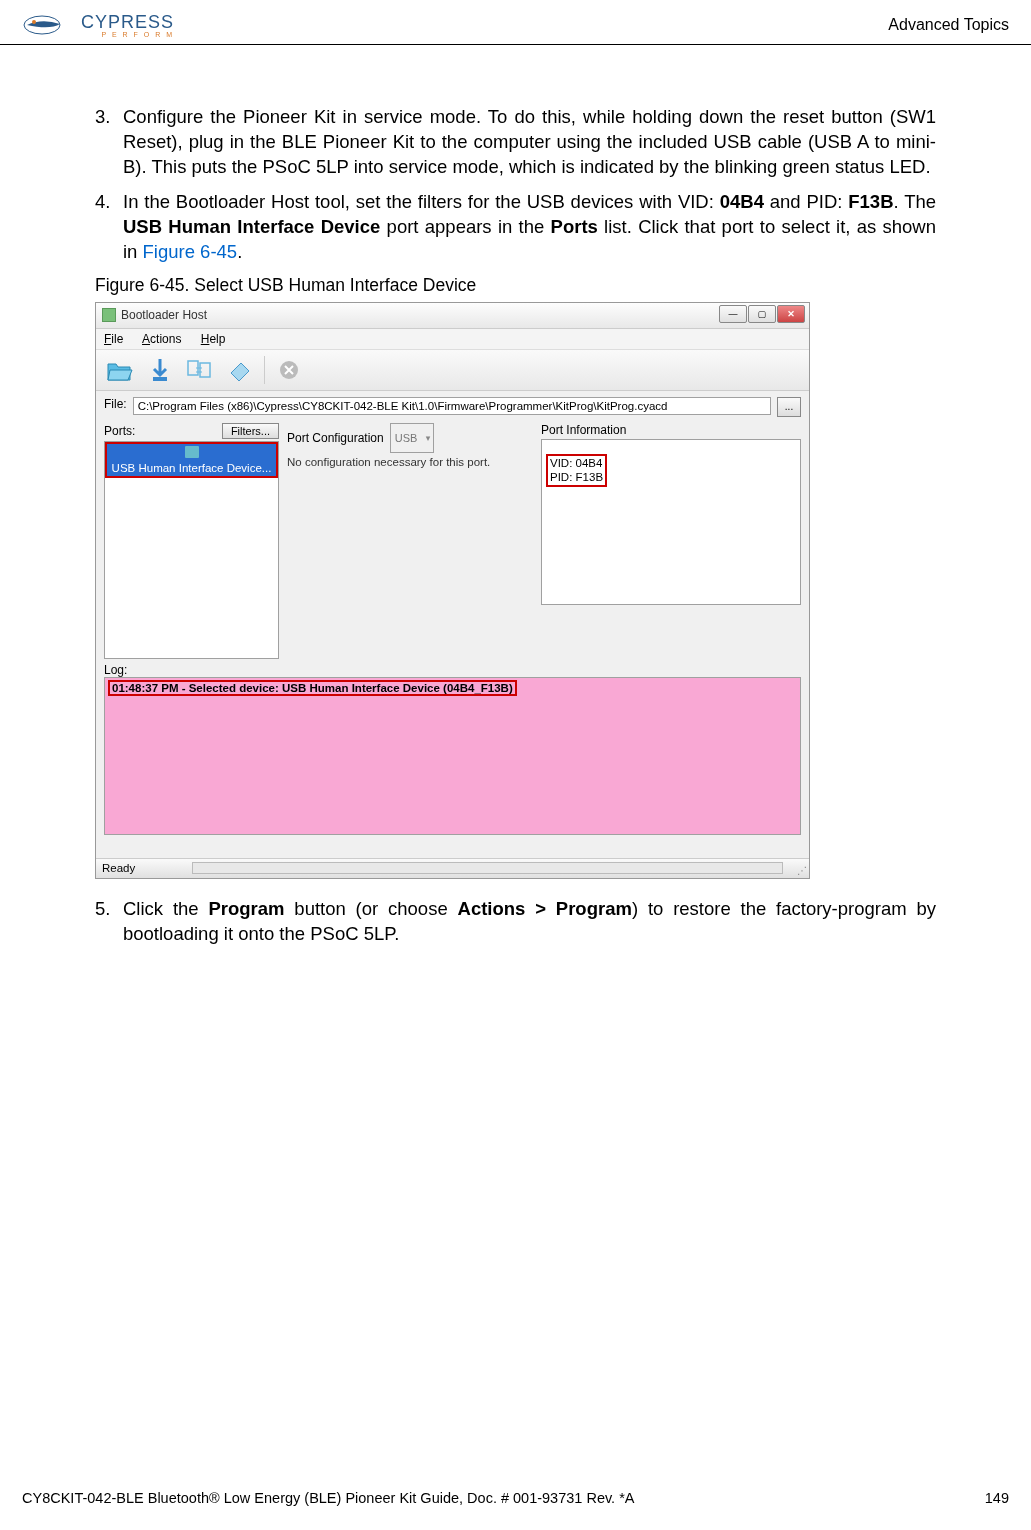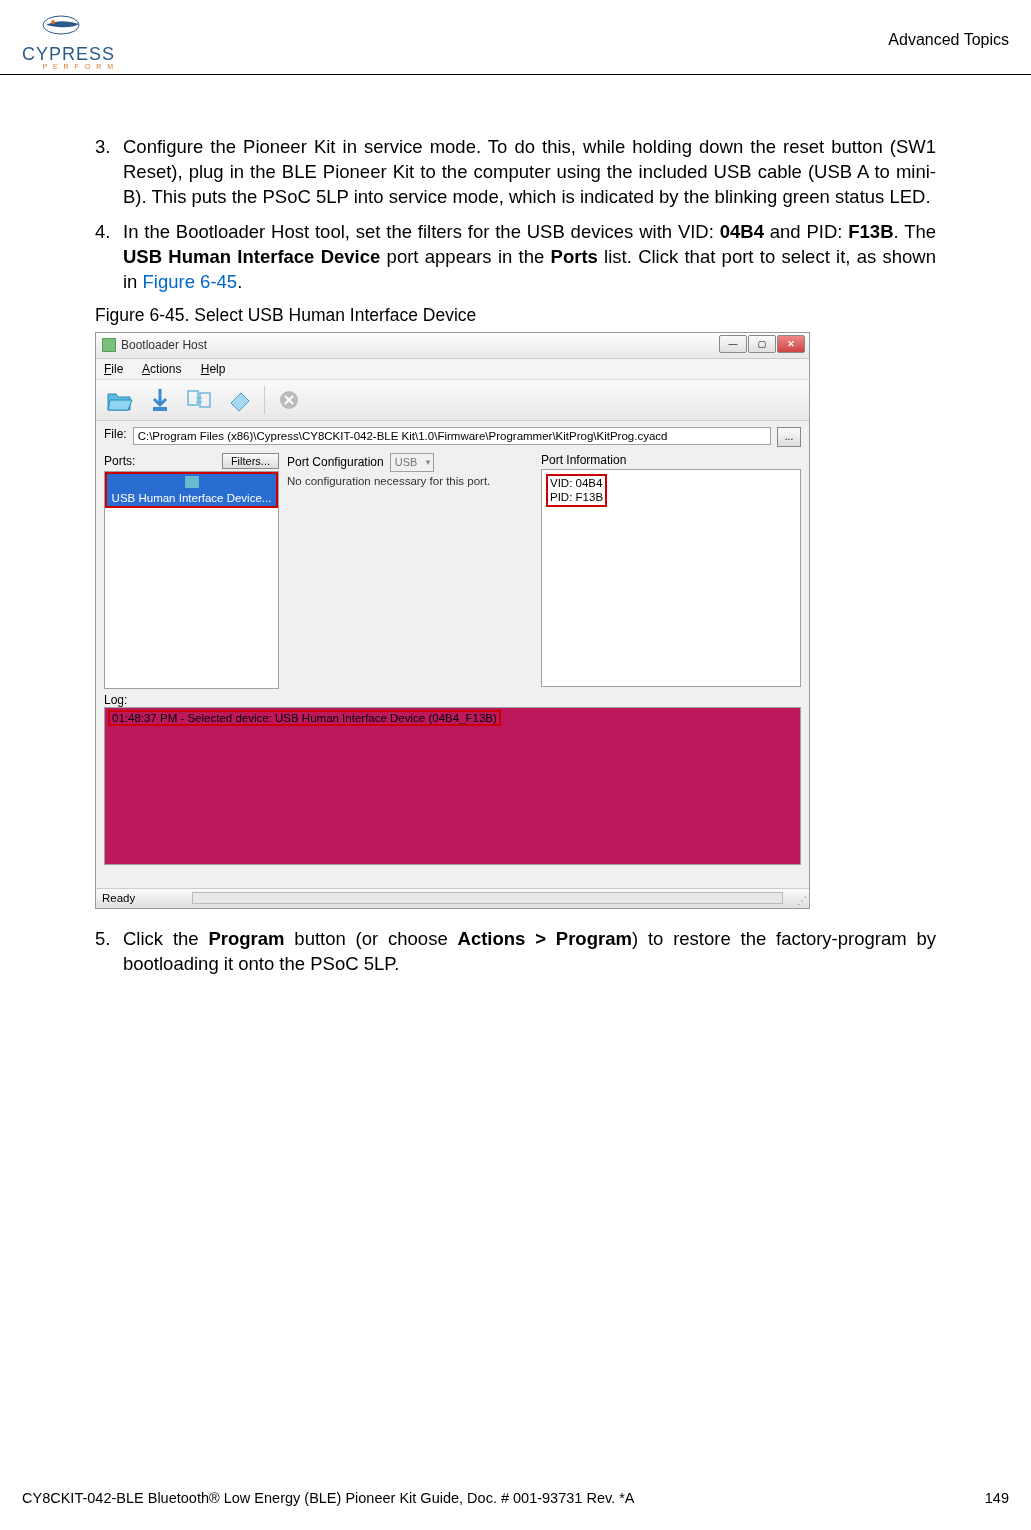--- a/index.html
+++ b/index.html
@@ -15,21 +15,20 @@
       display: flex;
       justify-content: space-between;
       align-items: center;
       padding: 10px 22px 4px 22px;
       border-bottom: 1px solid #000;
     }
     .logo {
       display: flex;
       align-items: center;
       gap: 4px;
-      flex-direction: column;
     }
     .logo-graphic {
       width: 55px;
       height: 30px;
       position: relative;
     }
     .logo-text {
       font-family: Arial, sans-serif;
       font-size: 18px;
       color: #2a5a8a;
@@ -200,58 +199,59 @@
       align-items: center;
       gap: 6px;
       margin-bottom: 2px;
     }
     .config-select {
       border: 1px solid #a0a0a0;
       background: #f0f0f0;
       padding: 0 16px 0 4px;
       font-size: 11px;
       color:#777;
-      height: 19px;
+      height: 30px;
       display:inline-flex;align-items:center;
       position:relative;
     }
     .config-select::after{content:"▾";position:absolute;right:3px;font-size:9px;color:#888;}
     .config-text {
       font-size: 11.5px;
       color: #333;
       line-height: 1.3;
     }
     .info-col {
       width: 260px;
       font-size: 12px;
     }
     .info-header { margin-bottom: 2px; }
     .info-box {
       border: 1px solid #a0a0a0;
       background: #fff;
-      height: 218px;
-      padding: 4px 4px;
+      height: 166px;
+      padding: 14px 4px;
       font-size: 11.5px;
     }
     .info-highlight {
       border: 2px solid #c00;
       display: inline-block;
       padding: 0 2px;
       line-height: 1.25;
     }
     .log-section {
       padding: 4px 8px 0 8px;
       font-size: 12px;
     }
     .log-box {
       border: 1px solid #a0a0a0;
-      background: #be185d;
+      background: #f9a8d4;
       height: 158px;
       padding: 2px 3px;
       font-size: 11.5px;
+      font-weight: bold;
     }
     .log-highlight {
       border: 2px solid #c00;
       display: inline-block;
       padding: 0 2px;
     }
     .statusbar {
       position: absolute;
       bottom: 0; left: 0; right: 0;
       background: linear-gradient(#fafafa,#e0e0e0);

